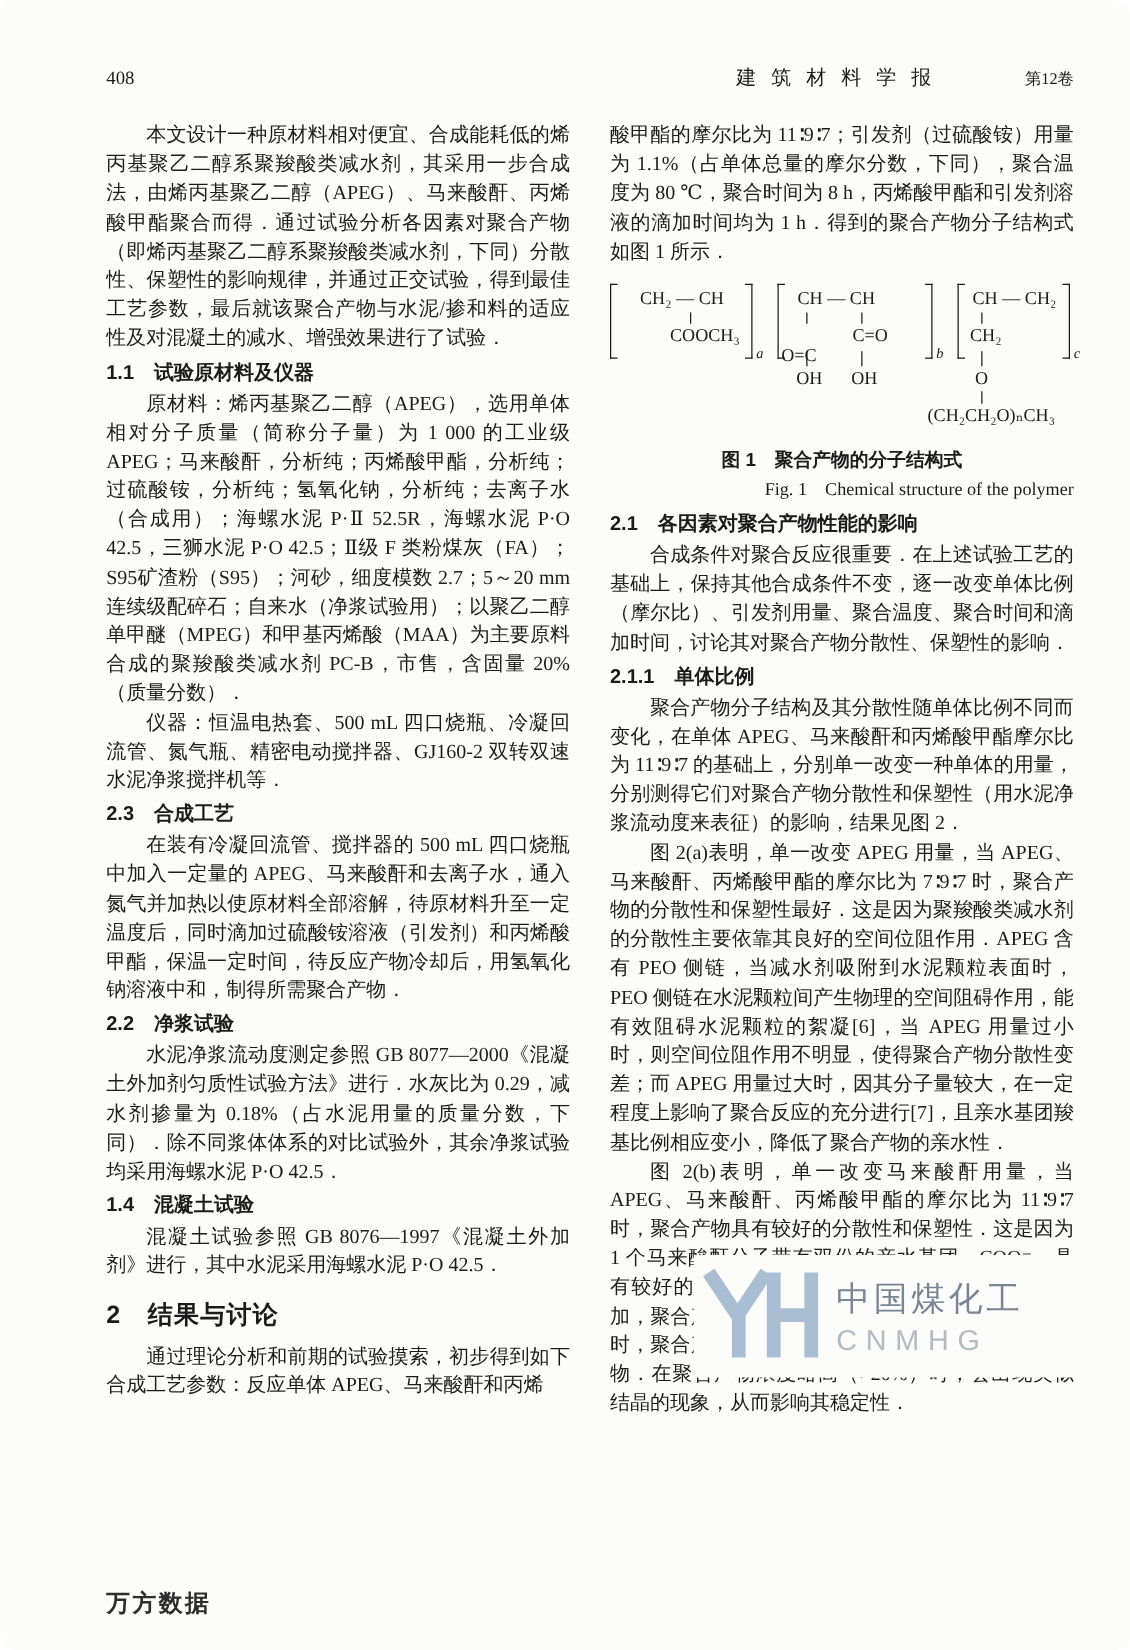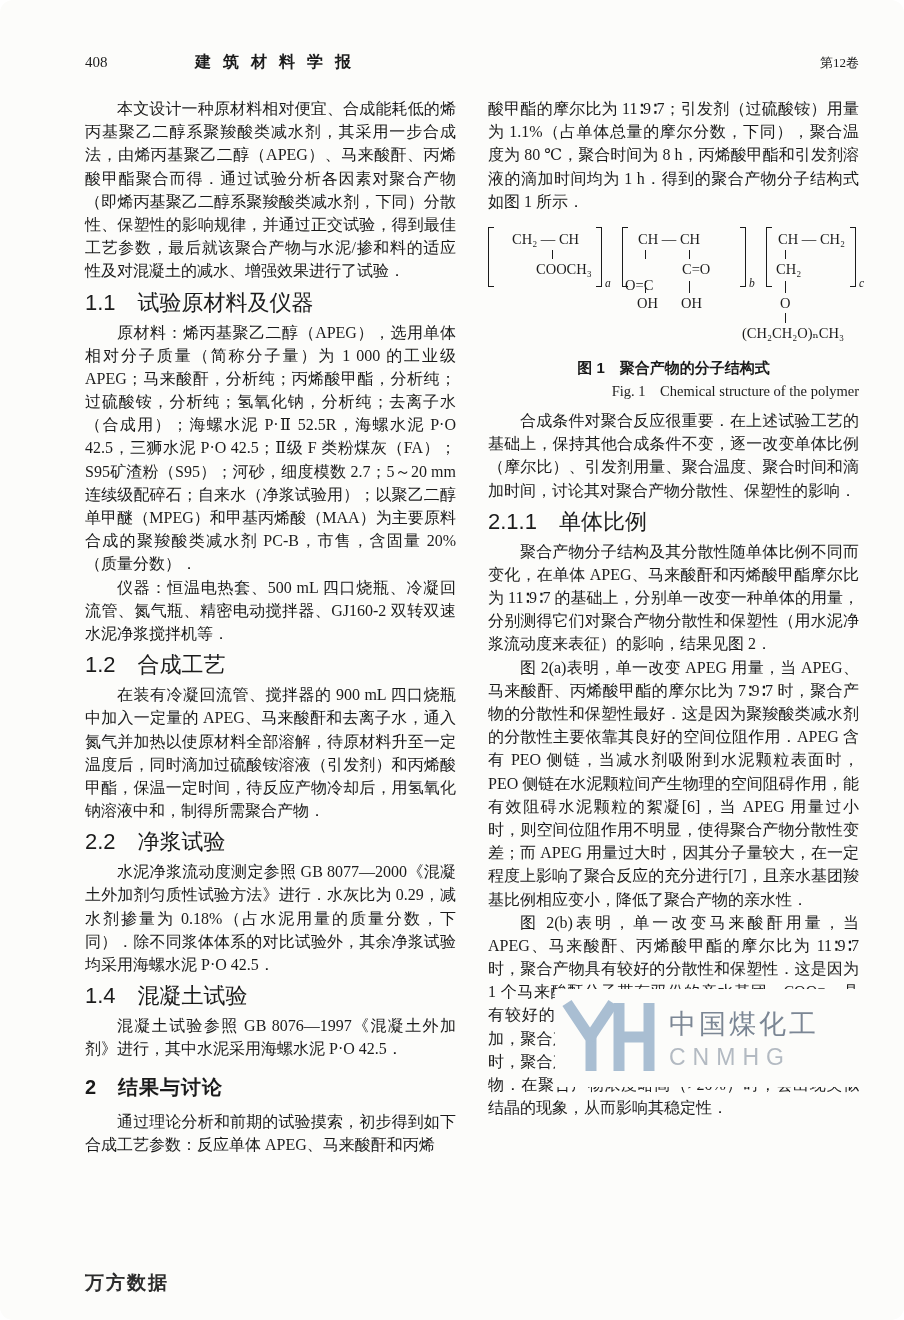--- a/index.html
+++ b/index.html
@@ -6,31 +6,31 @@
   html, body { background:#ffffff; }
   .page {
     width:904px; height:1320px; position:relative; overflow:hidden;
     background:#fcfcfa; color:#1b1b1b;
     padding:52px 45px 0 85px;
     font-family:"Liberation Serif","DejaVu Serif",serif;
     border-radius:13px;
   }
   .page-header { display:flex; align-items:baseline; font-size:15px; margin-bottom:24px; }
   .pg-num { width:110px; font-size:15px; }
-  .journal { flex:1; text-align:left; font-weight:bold; font-size:16px; letter-spacing:4px; }
+  .journal { flex:1; text-align:right; font-weight:normal; font-size:16px; letter-spacing:4px; }
   .volume { width:110px; text-align:right; font-size:13px; }
 
   .columns { display:flex; gap:32px; }
   .col { width:371px; }
 
   p.body { font-size:16px; line-height:1.45; text-align:justify; }
   p.indent { text-indent:2em; }
 
   .sec-h1 { font-family:"Liberation Sans","DejaVu Sans",sans-serif; font-size:20px; font-weight:bold; margin:13px 0 9px; letter-spacing:1px; }
-  .sec-h2 { font-family:"Liberation Sans","DejaVu Sans",sans-serif; font-size:22px; font-weight:normal; margin:5px 0 3px; }
+  .sec-h2 { font-family:"Liberation Sans","DejaVu Sans",sans-serif; font-size:16px; font-weight:bold; margin:5px 0 3px; }
 
   
   .chem-figure { margin:12px 0 6px; }
   .chem { position:relative; width:374px; height:126px; font-size:14.5px; margin:0 auto; }
   .chem .atom { position:absolute; white-space:nowrap; line-height:1.2; }
   .chem .bv { position:absolute; width:1.3px; background:#1b1b1b; }
   .chem .bk { position:absolute; width:6px; }
   .chem .bkl { border-left:1.6px solid #1b1b1b; border-top:1.6px solid #1b1b1b; border-bottom:1.6px solid #1b1b1b; }
   .chem .bkr { border-right:1.6px solid #1b1b1b; border-top:1.6px solid #1b1b1b; border-bottom:1.6px solid #1b1b1b; }
   .chem .subl { position:absolute; font-style:italic; font-size:11.5px; }
@@ -63,22 +63,22 @@
   <main class="columns">
 
     <section class="col">
       <p class="body indent">本文设计一种原材料相对便宜、合成能耗低的烯丙基聚乙二醇系聚羧酸类减水剂，其采用一步合成法，由烯丙基聚乙二醇（APEG）、马来酸酐、丙烯酸甲酯聚合而得．通过试验分析各因素对聚合产物（即烯丙基聚乙二醇系聚羧酸类减水剂，下同）分散性、保塑性的影响规律，并通过正交试验，得到最佳工艺参数，最后就该聚合产物与水泥/掺和料的适应性及对混凝土的减水、增强效果进行了试验．</p>
 
 
       <h2 class="sec-h2">1.1　试验原材料及仪器</h2>
       <p class="body indent">原材料：烯丙基聚乙二醇（APEG），选用单体相对分子质量（简称分子量）为 1 000 的工业级APEG；马来酸酐，分析纯；丙烯酸甲酯，分析纯；过硫酸铵，分析纯；氢氧化钠，分析纯；去离子水（合成用）；海螺水泥 P·Ⅱ 52.5R，海螺水泥 P·O 42.5，三狮水泥 P·O 42.5；Ⅱ级 F 类粉煤灰（FA）；S95矿渣粉（S95）；河砂，细度模数 2.7；5～20 mm 连续级配碎石；自来水（净浆试验用）；以聚乙二醇单甲醚（MPEG）和甲基丙烯酸（MAA）为主要原料合成的聚羧酸类减水剂 PC-B，市售，含固量 20%（质量分数）．</p>
       <p class="body indent">仪器：恒温电热套、500 mL 四口烧瓶、冷凝回流管、氮气瓶、精密电动搅拌器、GJ160-2 双转双速水泥净浆搅拌机等．</p>
 
-      <h2 class="sec-h2">1.2　合成工艺</h2>
-      <p class="body indent">在装有冷凝回流管、搅拌器的 900 mL 四口烧瓶中加入一定量的 APEG、马来酸酐和去离子水，通入氮气并加热以使原材料全部溶解，待原材料升至一定温度后，同时滴加过硫酸铵溶液（引发剂）和丙烯酸甲酯，保温一定时间，待反应产物冷却后，用氢氧化钠溶液中和，制得所需聚合产物．</p>
+      <h2 class="sec-h2">2.3　合成工艺</h2>
+      <p class="body indent">在装有冷凝回流管、搅拌器的 500 mL 四口烧瓶中加入一定量的 APEG、马来酸酐和去离子水，通入氮气并加热以使原材料全部溶解，待原材料升至一定温度后，同时滴加过硫酸铵溶液（引发剂）和丙烯酸甲酯，保温一定时间，待反应产物冷却后，用氢氧化钠溶液中和，制得所需聚合产物．</p>
 
       <h2 class="sec-h2">2.2　净浆试验</h2>
       <p class="body indent">水泥净浆流动度测定参照 GB 8077—2000《混凝土外加剂匀质性试验方法》进行．水灰比为 0.29，减水剂掺量为 0.18%（占水泥用量的质量分数，下同）．除不同浆体体系的对比试验外，其余净浆试验均采用海螺水泥 P·O 42.5．</p>
 
       <h2 class="sec-h2">1.4　混凝土试验</h2>
       <p class="body indent">混凝土试验参照 GB 8076—1997《混凝土外加剂》进行，其中水泥采用海螺水泥 P·O 42.5．</p>
 
       <h1 class="sec-h1">2　结果与讨论</h1>
       <p class="body indent">通过理论分析和前期的试验摸索，初步得到如下合成工艺参数：反应单体 APEG、马来酸酐和丙烯</p>
     </section>
@@ -119,20 +119,21 @@
           <span class="atom" style="left:292px; top:70px;">O</span>
           <div class="bv" style="left:297px; top:88px; height:10px;"></div>
           <span class="atom" style="left:254px; top:100px;">(CH₂CH₂O)ₙCH₃</span>
         </div>
         <figcaption>
           <div class="cap-zh">图 1　聚合产物的分子结构式</div>
           <div class="cap-en">Fig. 1　Chemical structure of the polymer</div>
         </figcaption>
       </figure>
 
+      <h2 class="sec-h2">2.1　各因素对聚合产物性能的影响</h2>
       <p class="body indent">合成条件对聚合反应很重要．在上述试验工艺的基础上，保持其他合成条件不变，逐一改变单体比例（摩尔比）、引发剂用量、聚合温度、聚合时间和滴加时间，讨论其对聚合产物分散性、保塑性的影响．</p>
 
       <h2 class="sec-h2">2.1.1　单体比例</h2>
       <p class="body indent">聚合产物分子结构及其分散性随单体比例不同而变化，在单体 APEG、马来酸酐和丙烯酸甲酯摩尔比为 11∶9∶7 的基础上，分别单一改变一种单体的用量，分别测得它们对聚合产物分散性和保塑性（用水泥净浆流动度来表征）的影响，结果见图 2．</p>
       <p class="body indent">图 2(a)表明，单一改变 APEG 用量，当 APEG、马来酸酐、丙烯酸甲酯的摩尔比为 7∶9∶7 时，聚合产物的分散性和保塑性最好．这是因为聚羧酸类减水剂的分散性主要依靠其良好的空间位阻作用．APEG 含有 PEO 侧链，当减水剂吸附到水泥颗粒表面时，PEO 侧链在水泥颗粒间产生物理的空间阻碍作用，能有效阻碍水泥颗粒的絮凝[6]，当 APEG 用量过小时，则空间位阻作用不明显，使得聚合产物分散性变差；而 APEG 用量过大时，因其分子量较大，在一定程度上影响了聚合反应的充分进行[7]，且亲水基团羧基比例相应变小，降低了聚合产物的亲水性．</p>
 
       <div class="p-wrap">
         <p class="body indent">图 2(b)表明，单一改变马来酸酐用量，当 APEG、马来酸酐、丙烯酸甲酯的摩尔比为 11∶9∶7 时，聚合产物具有较好的分散性和保塑性．这是因为 1 个马来酸酐分子带有双份的亲水基团—COO⁻，具有较好的分散性和缓凝作用，所以随着其用量的增加，聚合产物的分散性和保塑性提高，但其用量过大时，聚合产物黏度提高，且易生成不易溶于水的聚合物．在聚合产物浓度略高（&gt;20%）时，会出现类似结晶的现象，从而影响其稳定性．</p>
         <div class="watermark">
           <span>

